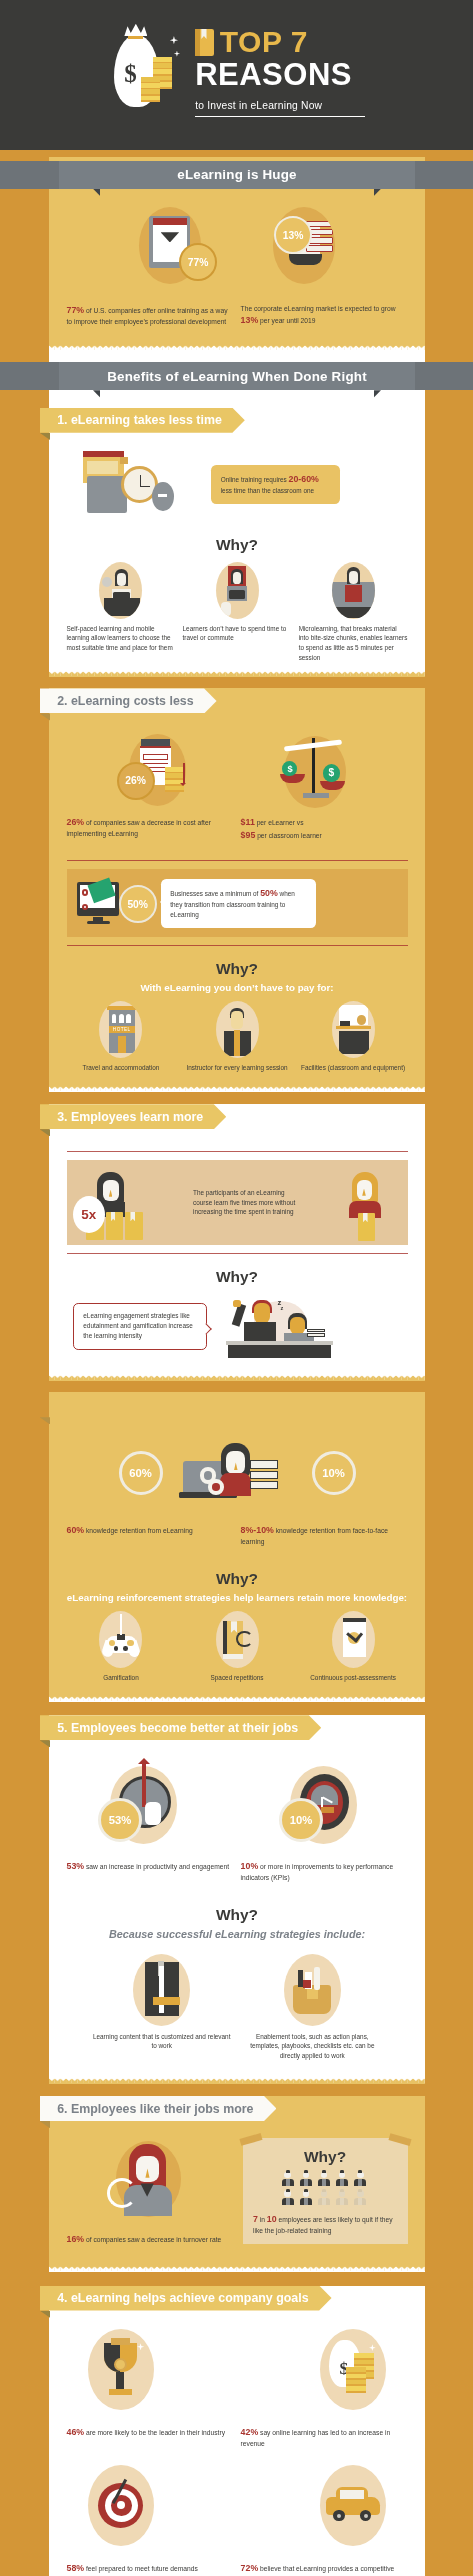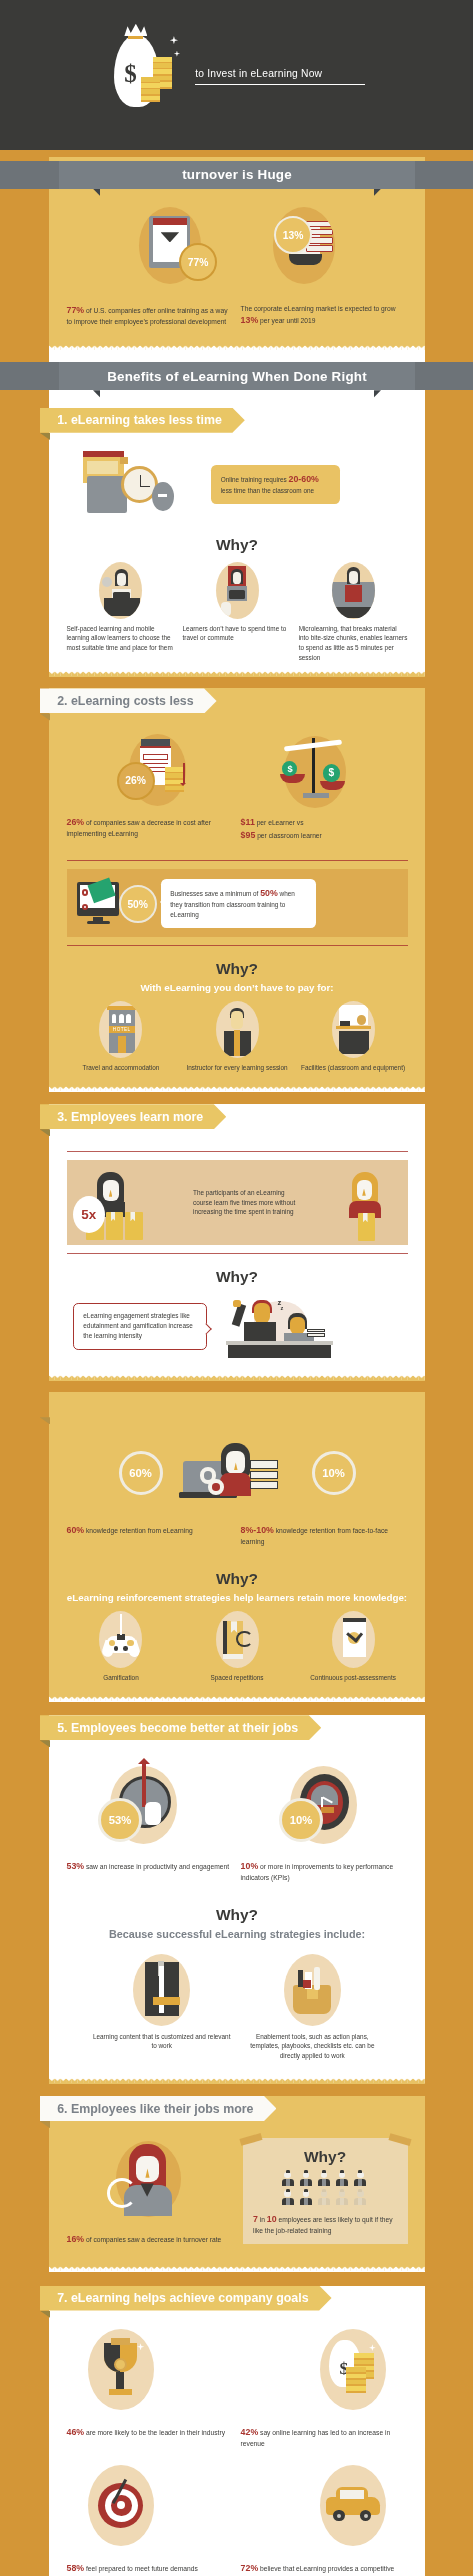--- a/index.html
+++ b/index.html
@@ -169,32 +169,37 @@
         <div class="coinstack2">
           <div class="coin b"></div>
             <div class="coin"></div>
             <div class="coin b"></div>
             <div class="coin"></div>
         </div>
         <div class="spark" style="left:61px;top:15.5px;width:8.2px;height:8.2px;"></div>
         <div class="spark" style="left:65px;top:30px;width:6.2px;height:6.2px;"></div>
       </div>
       <div class="title-col">
+        <div class="title-row1">
+          <div class="bookicon"></div>
+          <div class="top7">TOP 7</div>
+        </div>
+        <div class="reasons">REASONS</div>
         <div class="subtitle">to Invest in eLearning Now</div>
         <div class="rule"></div>
       </div>
     </div>
   </div>
 
   <div style="position:relative;background:#d39637;padding-top:7.2px;">
     <div class="panel yellow" style="padding-bottom:0;">
       <div class="ribbon-wrap">
         <div style="position:absolute;left:-57px;right:-57px;top:4.1px;height:28px;background:#6d7378;"></div>
         <div class="ribbon" style="left:10.3px;right:10.3px;background:#787f85;">
-          <span class="ribbon-txt">turnover is Huge</span>
+          <span class="ribbon-txt">eLearning is Huge</span>
         </div>
         <div class="ribbon-tail-l"></div>
           <div class="ribbon-tail-r"></div>
       </div>
 
       <div class="imgrow" style="gap:72px;padding-top:14.4px;">
         <div style="position:relative;">
           <div class="oval gold" style="width:62px;height:77px;">
             <div style="position:absolute;left:10.3px;top:9.3px;width:41px;height:52px;background:#8b9196;border-radius:2.1px;"></div>
             <div style="position:absolute;left:14px;top:11.3px;width:34px;height:6.2px;background:#a8352f;"></div>
@@ -599,21 +604,21 @@
           <span class="big">53%</span><span> saw an increase in productivity and engagement</span>
         </div>
       </div>
       <div class="col">
         <div class="stat-line">
           <span class="big">10%</span><span> or more in improvements to key performance indicators (KPIs)</span>
         </div>
       </div>
     </div>
     <div class="why">Why?</div>
-    <div class="sub-head gray" style="font-size:10.8px;">Because successful eLearning strategies include:</div>
+    <div class="sub-head gray" style="font-size:10.8px;font-style:italic;">Because successful eLearning strategies include:</div>
     <div class="cols" style="padding:9.3px 41px 17.5px 41px;">
       <div class="col center">
         <div class="oval cream" style="width:57px;height:72px;">
           <div style="position:absolute;left:11.3px;top:7.2px;width:34px;height:54px;background:#3a3a38;"></div>
           <div style="position:absolute;left:25px;top:6.2px;width:6.2px;height:15.5px;background:#c9c7c0;"></div>
           <div style="position:absolute;left:26px;top:11.3px;width:5.2px;height:47px;background:#fff;"></div>
           <div style="position:absolute;left:19.6px;top:43px;width:27px;height:7.2px;background:#e0a83c;"></div>
         </div>
         <div class="col-txt center">Learning content that is customized and relevant to work</div>
       </div>
@@ -704,21 +709,21 @@
           </div>
         </div>
       </div>
     </div>
     <div style="height:15.5px;"></div>
     <div class="zigzag" style="color:#fff;"></div>
   </div>
 
   <div class="panel white">
     <div class="tag-wrap" style="margin-top:13.4px;">
-      <div class="tag gold">7. eLearning helps achieve company goals</div>
+      <div class="tag gold">4. eLearning helps achieve company goals</div>
       <div class="tag-shadow"></div>
     </div>
     <div class="imgrow" style="gap:88px;padding-top:10.3px;">
       <div class="oval cream" style="width:66px;height:81px;">
         <div style="position:absolute;left:15.5px;top:14.4px;width:33px;height:29px;background:#e0a83c;border-radius:0 0 15.5px 15.5px;"></div>
         <div style="position:absolute;left:15.5px;top:14.4px;width:16.5px;height:29px;background:#3a3a38;border-radius:0 0 0 15.5px;"></div>
         <div style="position:absolute;left:28px;top:43px;width:8.2px;height:17.5px;background:#3a3a38;"></div>
         <div style="position:absolute;left:20.6px;top:60px;width:23px;height:6.2px;background:#e0a83c;"></div>
         <div style="position:absolute;left:23px;top:9.3px;width:18.5px;height:7.2px;background:#d8a84f;"></div>
         <div style="position:absolute;left:26px;top:29px;width:13.4px;height:13.4px;border-radius:50%;background:#e9c264;border:2.1px solid #d8a84f;"></div>

